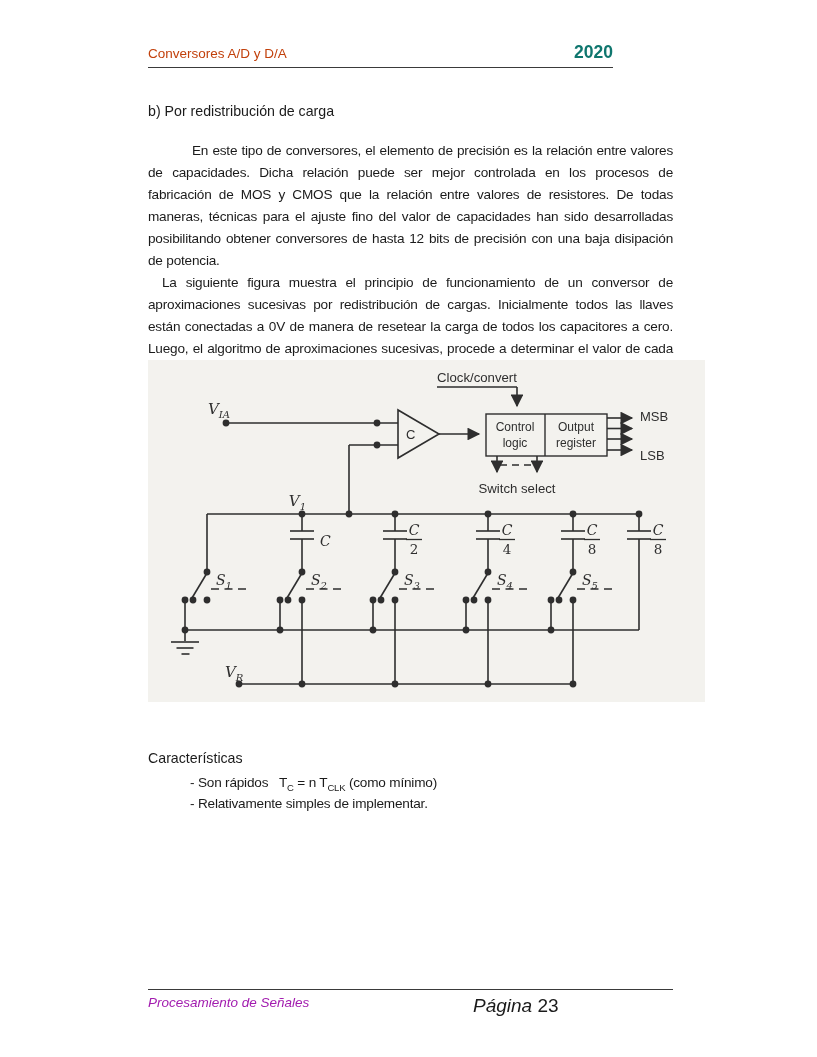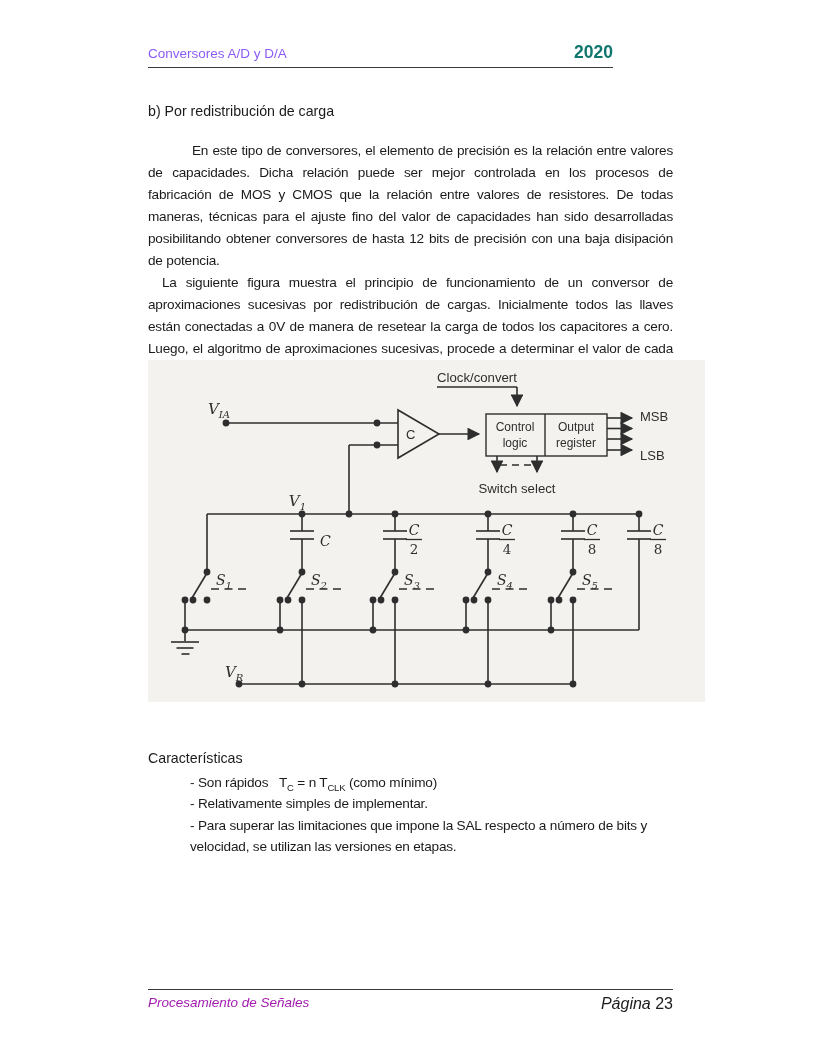--- a/index.html
+++ b/index.html
@@ -1,20 +1,20 @@
 <!DOCTYPE html>
 <html><head>
 <meta charset="utf-8">
 <style>
   html,body{margin:0;padding:0;background:#e8e8e8;}
   .page{position:relative;width:817px;height:1057px;background:#ffffff;overflow:hidden;
         font-family:"Liberation Sans",sans-serif;color:#1b1b1b;}
   .abs{position:absolute;}
   
-  .hdr-title{left:148px;top:46px;font-size:13.5px;color:#8b5cf6;}
+  .hdr-title{left:148px;top:46px;font-size:13.5px;color:#c2410c;}
   .hdr-rule{left:148px;top:67px;width:465px;height:1.4px;background:#3a3a3a;}
   .hdr-year{left:527px;top:42px;width:86px;text-align:right;font-size:17.5px;font-weight:600;color:#0f766e;}
   .logo{left:636px;top:36px;width:82px;text-align:left;}
   .logo-top{font-size:6.4px;letter-spacing:2.6px;color:#76767a;font-weight:700;white-space:nowrap;}
   .logo-main{font-size:38px;font-weight:700;color:#616165;letter-spacing:-1px;line-height:36px;
              transform:scaleX(0.80);transform-origin:left top;margin-top:1px;}
   
   .section-heading{left:148px;top:103px;font-size:14.2px;}
   .u{text-underline-offset:2px;}
   .bodytext{left:148px;top:140px;width:525px;font-size:13.6px;line-height:22px;
@@ -30,21 +30,21 @@
   .fr{font-family:"DejaVu Serif",serif;font-style:italic;font-size:14px;fill:#2e2e2e;}
   .frd{font-family:"DejaVu Serif",serif;font-size:13.5px;fill:#2e2e2e;}
   
   .chars-title{left:148px;top:750px;font-size:14.2px;}
   .chars-list{left:190px;top:772px;width:492px;font-size:13.6px;line-height:21.4px;letter-spacing:-0.2px;}
   .chars-list div{margin:0;}
   sub{font-size:9.5px;line-height:0;}
   
   .ftr-rule{left:148px;top:989px;width:525px;height:1.2px;background:#3a3a3a;}
   .ftr-left{left:148px;top:995px;font-size:13.5px;font-style:italic;color:#a21caf;}
-  .ftr-right{left:473px;top:995px;width:200px;text-align:right;font-size:16px;color:#1b1b1b;}
+  .ftr-right{left:473px;top:995px;width:200px;text-align:left;font-size:19px;color:#1b1b1b;}
   .ftr-right .it{font-style:italic;}
 </style>
 </head>
 <body>
 
 <div class="page">
 
   <div class="abs hdr-title">Conversores A/D y D/A</div>
   <div class="abs hdr-rule"></div>
   <div class="abs hdr-year">2020</div>
@@ -230,21 +230,20 @@
     <text class="fr" x="163" y="225"><tspan>S</tspan><tspan class="ms" dy="4">2</tspan></text>
     <text class="fr" x="256" y="225"><tspan>S</tspan><tspan class="ms" dy="4">3</tspan></text>
     <text class="fr" x="349" y="225"><tspan>S</tspan><tspan class="ms" dy="4">4</tspan></text>
     <text class="fr" x="434" y="225"><tspan>S</tspan><tspan class="ms" dy="4">5</tspan></text>
   </svg>
 
   <div class="abs chars-title u">Características</div>
   <div class="abs chars-list">
     <div><span>- Son rápidos &nbsp;&nbsp;T</span><sub>C</sub><span> = n T</span><sub>CLK</sub><span> (como mínimo)</span></div>
     <div>- Relativamente simples de implementar.</div>
-    <div>- Para superar las limitaciones que impone la SAL respecto a número de bits y velocidad, se utilizan las versiones en etapas.</div>
   </div>
 
   <div class="abs ftr-rule"></div>
   <div class="abs ftr-left">Procesamiento de Señales</div>
   <div class="abs ftr-right">
     <span class="it">Página</span>
     <span>23</span>
   </div>
 
 </div>

